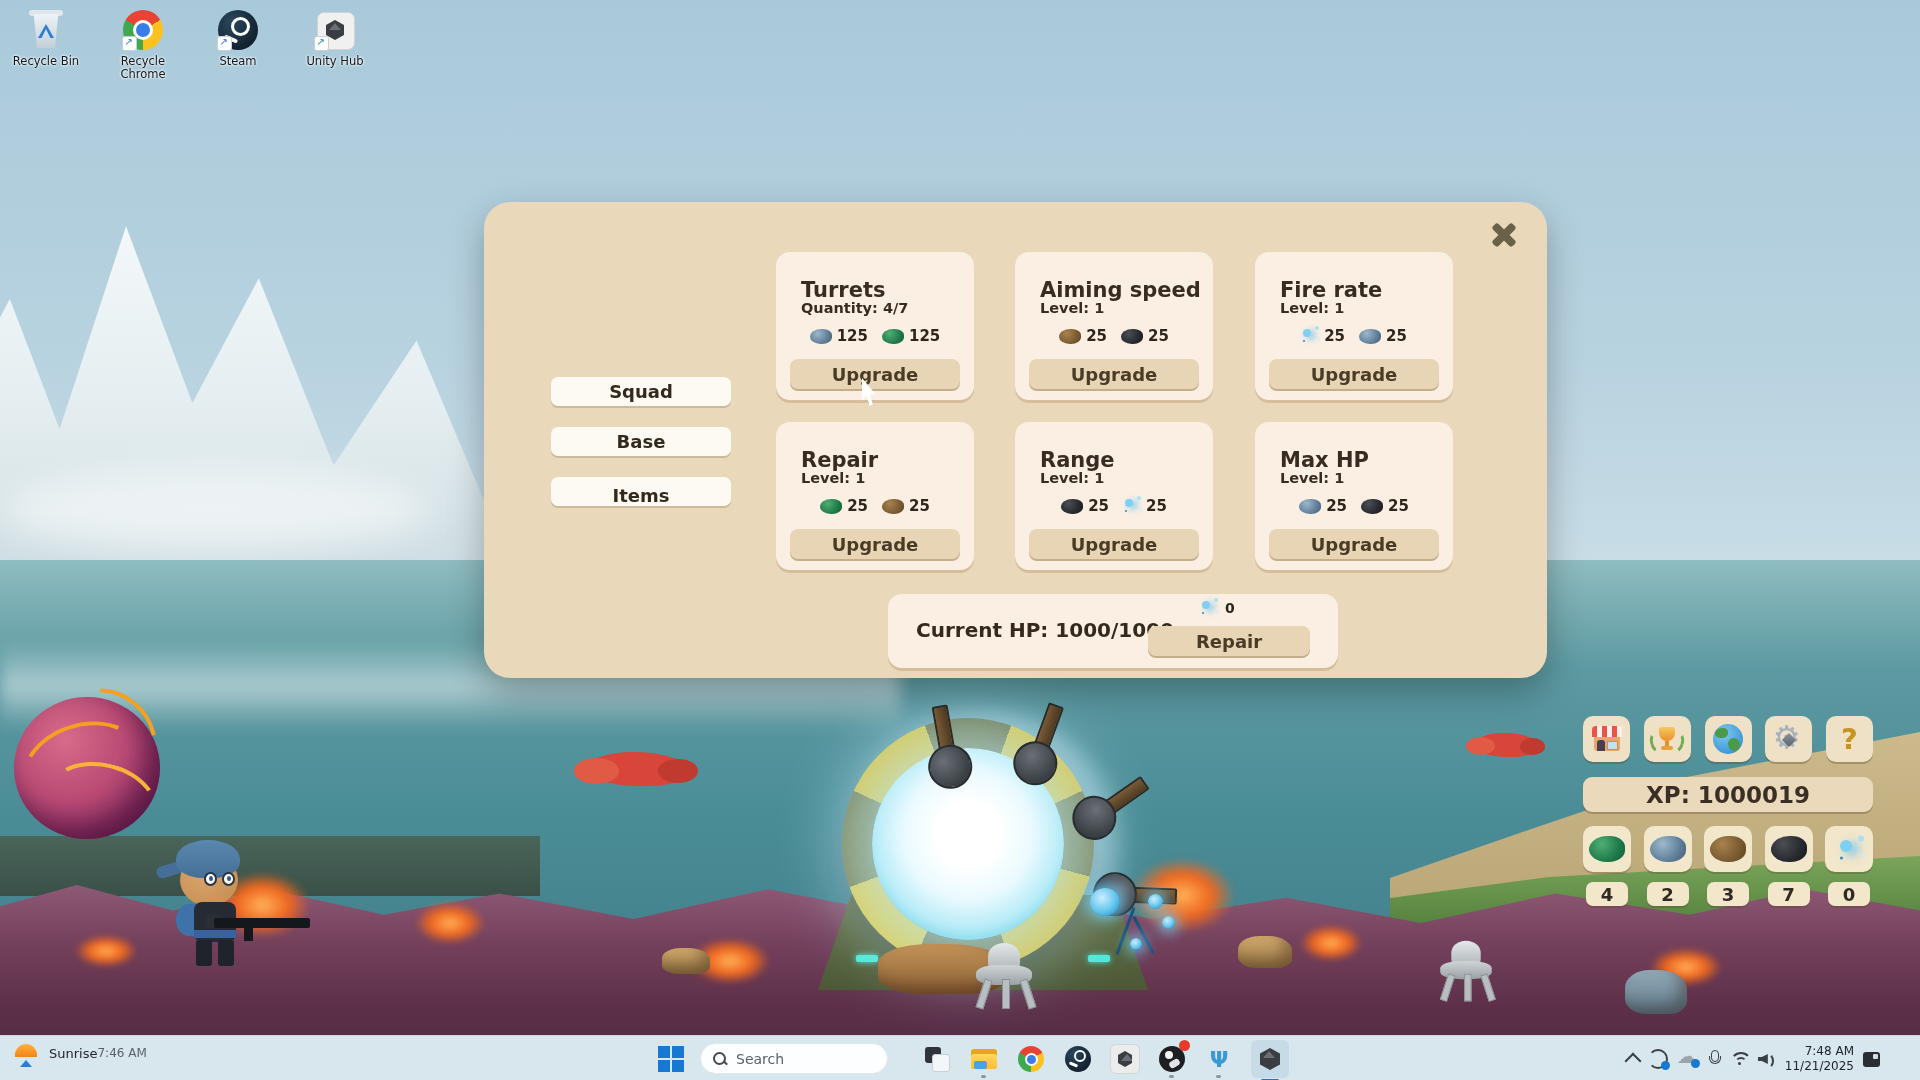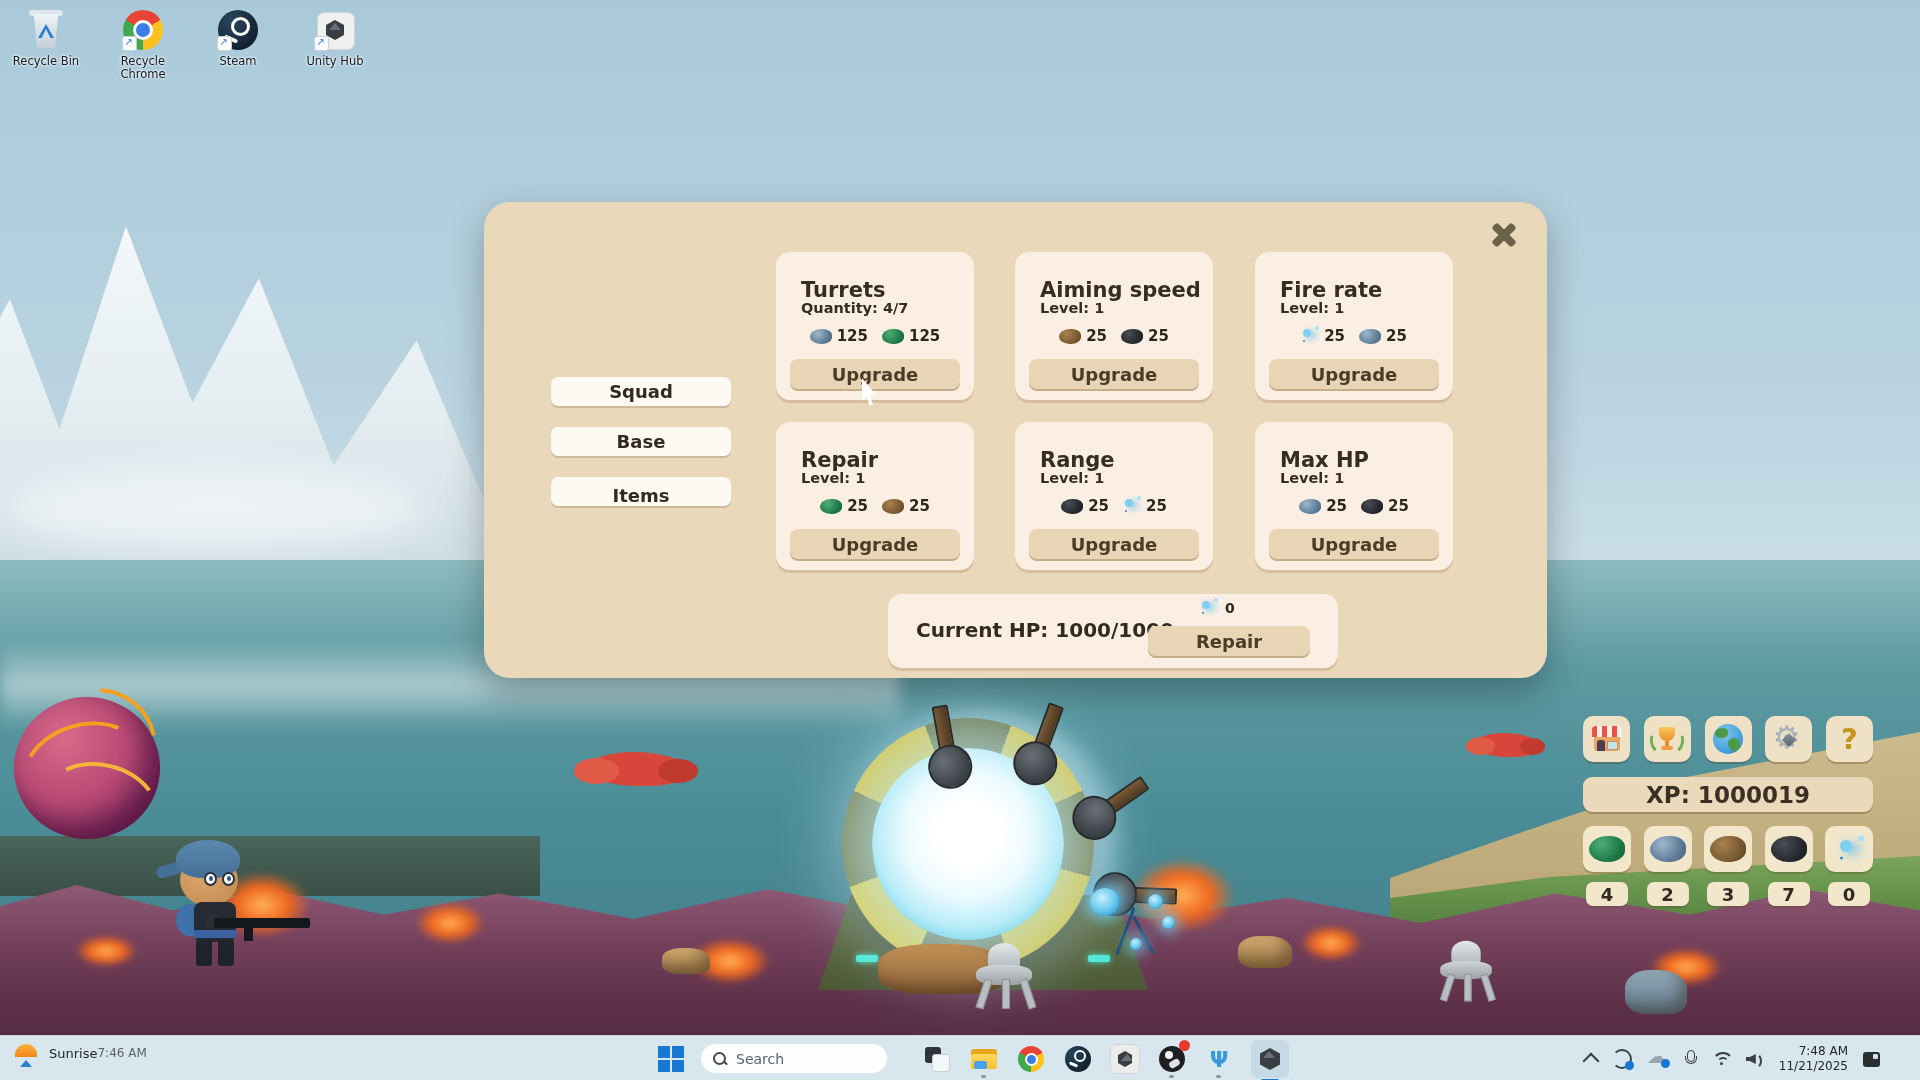--- a/index.html
+++ b/index.html
@@ -240,21 +240,21 @@
   .obs-i{position:relative;width:26px;height:26px;border-radius:50%;background:#1d1f23;}
   .obs-i::before{content:"";position:absolute;left:6px;top:5px;width:8px;height:8px;border-radius:50%;background:#f2f4f6;}
   .obs-i::after{content:"";position:absolute;right:5px;bottom:5px;width:11px;height:7px;border-radius:5px;background:#dfe3e8;transform:rotate(-30deg);}
   .obs-badge{position:absolute;right:-3px;top:-3px;width:11px;height:11px;border-radius:50%;background:#e83a2a;}
   .fork-i{position:relative;width:26px;height:26px;display:flex;align-items:center;justify-content:center;}
   .fork-i::before{content:"\03A8";font-size:22px;font-weight:bold;color:#3a9ad8;}
   .unity-active{position:relative;width:38px;height:38px;background:#c6dbe6;border-radius:6px;
     display:flex;align-items:center;justify-content:center;cursor:pointer;}
   .unity-active .cube-glyph{position:relative;width:20px;height:22px;}
   .uline{position:absolute;bottom:-4px;left:10px;width:18px;height:3px;border-radius:2px;background:#1778d2;}
-  .tray{position:absolute;right:40px;top:8px;display:flex;align-items:center;gap:15px;}
+  .tray{position:absolute;right:40px;top:8px;display:flex;align-items:center;gap:9px;}
   .chev-i{width:10px;height:10px;border-left:2px solid #3a3f44;border-top:2px solid #3a3f44;transform:rotate(45deg);margin-top:4px;cursor:pointer;}
   .sync-i{position:relative;width:16px;height:16px;border:2px solid #3a3f44;border-radius:50%;border-left-color:transparent;cursor:pointer;}
   .sync-i::after{content:"";position:absolute;right:-4px;bottom:-3px;width:9px;height:9px;border-radius:50%;background:#1778d2;}
   .cloud-i{position:relative;width:22px;height:18px;cursor:pointer;}
   .cloud-i::before{content:"\2601";position:absolute;left:0;top:-6px;font-size:20px;color:#9aa4ac;}
   .cloud-i::after{content:"";position:absolute;right:-1px;bottom:0;width:9px;height:9px;border-radius:50%;background:#1778d2;}
   .mic-i{position:relative;width:12px;height:18px;cursor:pointer;}
   .mic-i::before{content:"";position:absolute;left:3px;top:0;width:6px;height:10px;border:1.5px solid #3a3f44;border-radius:4px;}
   .mic-i::after{content:"";position:absolute;left:1px;top:6px;width:10px;height:7px;border:1.5px solid #3a3f44;border-top:none;border-radius:0 0 7px 7px;}
   .wifi-i{position:relative;width:20px;height:16px;cursor:pointer;}

